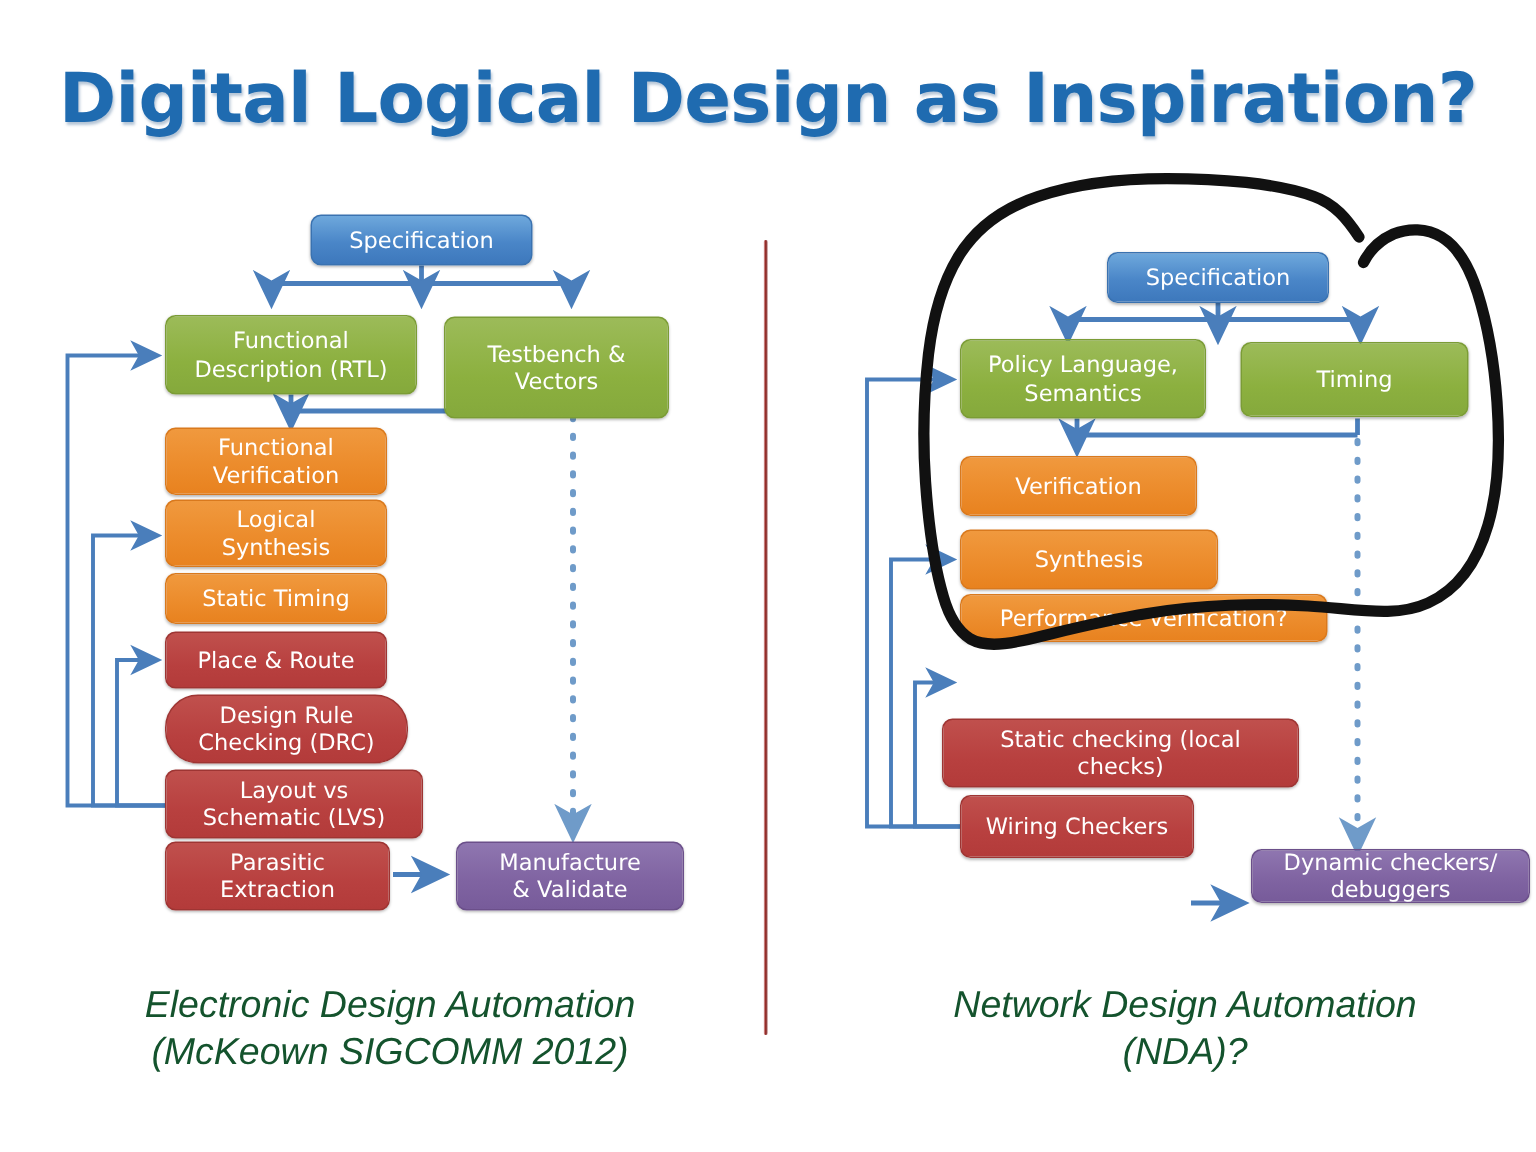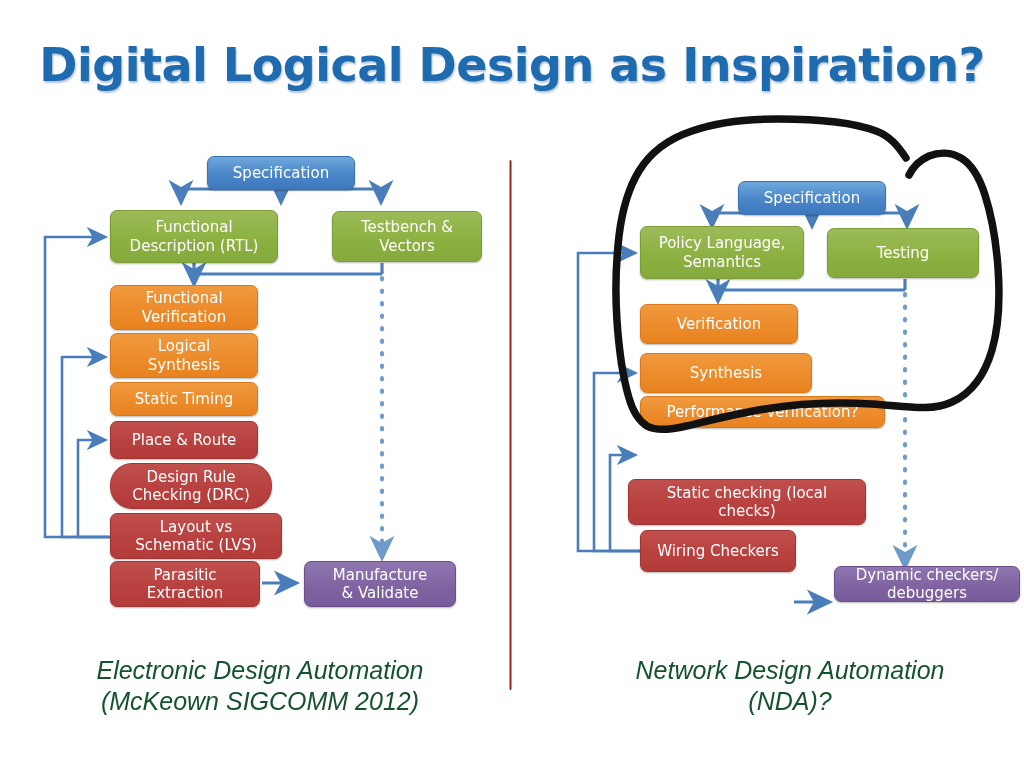--- a/index.html
+++ b/index.html
@@ -35,21 +35,20 @@
     font-family:"DejaVu Sans", sans-serif;
     font-size:15px;
     line-height:1.22;
     padding:2px 6px;
     z-index:6;
     box-shadow:0 1px 2px rgba(0,0,0,.28);
   }
   .b-blue{
     background:linear-gradient(to bottom,#6ea8dc 0%,#4a86c8 55%,#3d78bc 100%);
     border:1px solid #3a72b0;
-    margin-top:13px;
   }
   .b-green{
     background:linear-gradient(to bottom,#9cbb59 0%,#8cb03f 60%,#85a93c 100%);
     border:1px solid #7b9c36;
   }
   .b-orange{
     background:linear-gradient(to bottom,#f0993e 0%,#ec8c2c 55%,#e8821f 100%);
     border:1px solid #d9791d;
   }
   .b-red{
@@ -175,21 +174,21 @@
       <path d="M640,551 L610,551 L610,455 L634,455" marker-end="url(#ah)"></path>
     </g>
   </svg>
 
   <div class="box b-blue" style="left:207px;top:143px;width:148px;height:34px;">
       <span>Specification</span>
     </div>
 
   <div class="box b-green" style="left:110px;top:210px;width:168px;height:53px;white-space:pre-line;"><span>Functional
 Description (RTL)</span></div>
-  <div class="box b-green" style="left:296px;top:211px;width:150px;height:51px;white-space:pre-line;margin-left:36px;"><span>Testbench &amp;
+  <div class="box b-green" style="left:296px;top:211px;width:150px;height:68px;white-space:pre-line;"><span>Testbench &amp;
 Vectors</span></div>
 
   <div class="box b-orange" style="left:110px;top:285px;width:148px;height:45px;white-space:pre-line;"><span>Functional
 Verification</span></div>
   <div class="box b-orange" style="left:110px;top:333px;width:148px;height:45px;white-space:pre-line;"><span>Logical
 Synthesis</span></div>
   <div class="box b-orange" style="left:110px;top:382px;width:148px;height:34px;">
       <span>Static Timing</span>
     </div>
 
@@ -206,21 +205,21 @@
   <div class="box b-purple" style="left:304px;top:561px;width:152px;height:46px;white-space:pre-line;"><span>Manufacture
 &amp; Validate</span></div>
 
   <div class="box b-blue" style="left:738px;top:168px;width:148px;height:34px;">
       <span>Specification</span>
     </div>
 
   <div class="box b-green" style="left:640px;top:226px;width:164px;height:53px;white-space:pre-line;"><span>Policy Language,
 Semantics</span></div>
   <div class="box b-green" style="left:827px;top:228px;width:152px;height:50px;">
-      <span>Testing</span>
+      <span>Timing</span>
     </div>
 
   <div class="box b-orange" style="left:640px;top:304px;width:158px;height:40px;">
       <span>Verification</span>
     </div>
   <div class="box b-orange" style="left:640px;top:353px;width:172px;height:40px;">
       <span>Synthesis</span>
     </div>
   <div class="box b-orange" style="left:640px;top:396px;width:245px;height:32px;">
       <span>Performance verification?</span>

